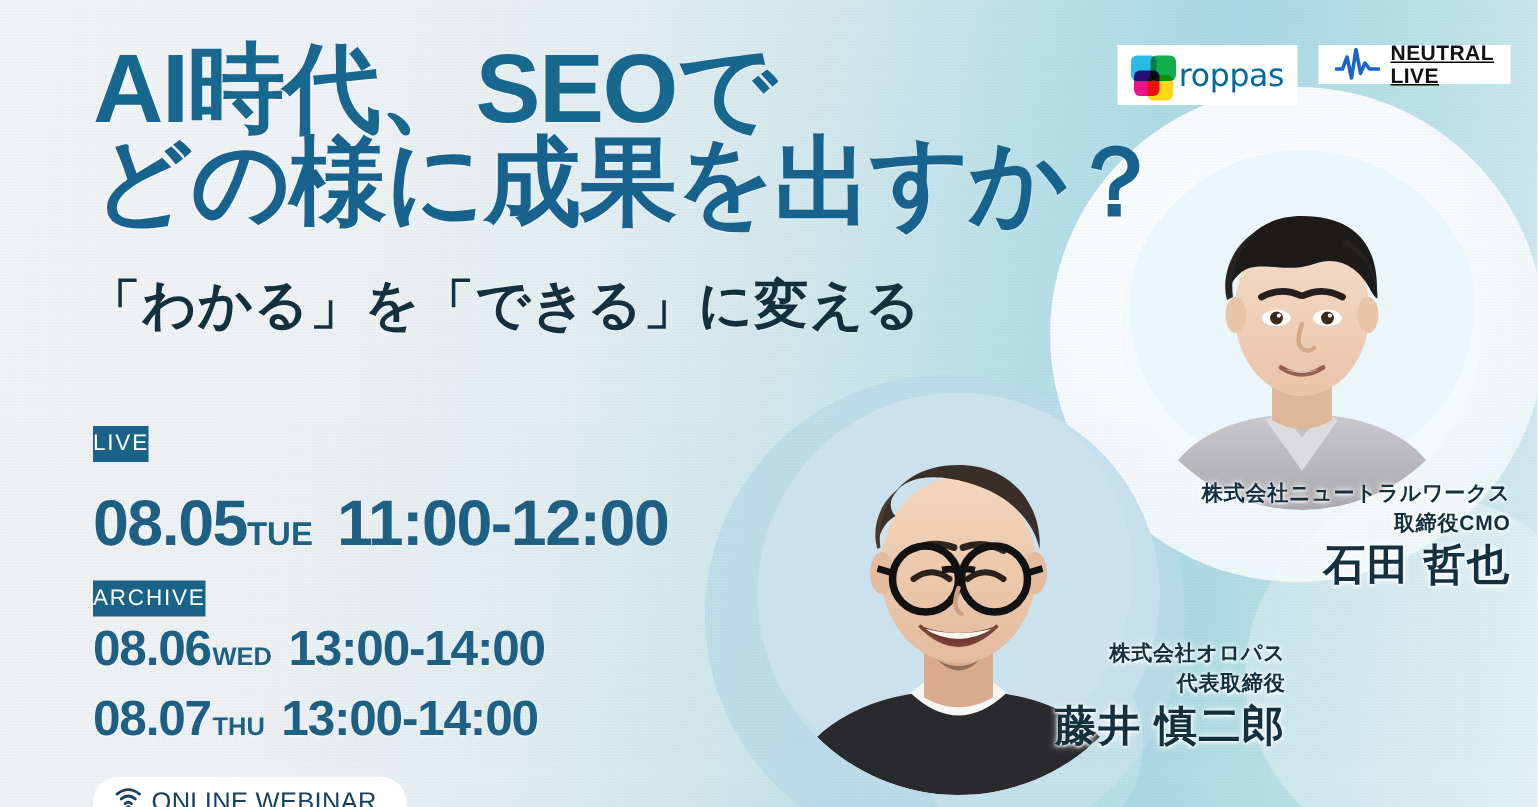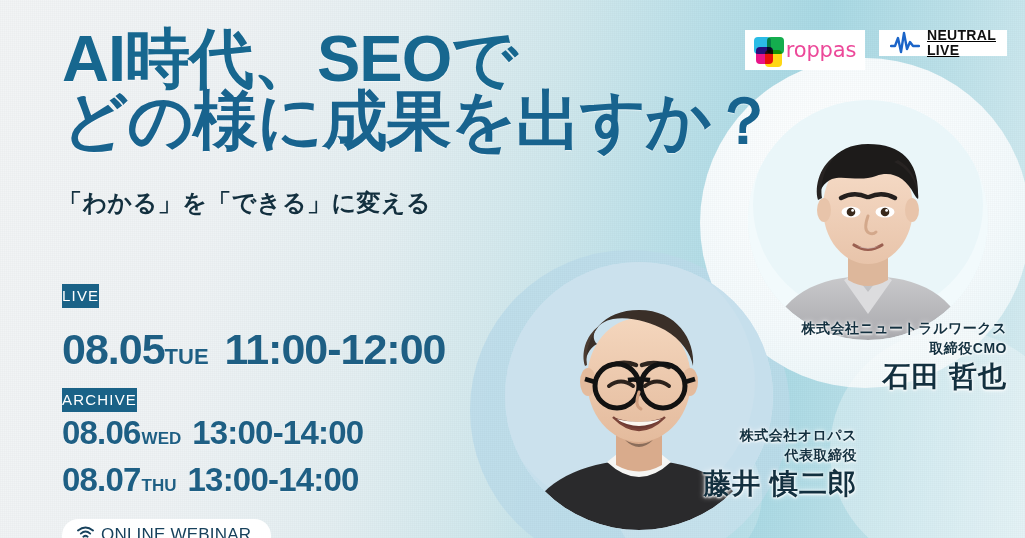--- a/index.html
+++ b/index.html
@@ -93,21 +93,21 @@
     display: block;
     mix-blend-mode: multiply;
     opacity: .92;
   }
   .oro-cy { background:#18b6e4; left:0;  top:4px; }
   .oro-mg { background:#e6007e; left:2px; top:14px; }
   .oro-ye { background:#ffd400; left:11px; top:17px; }
   .oro-gr { background:#00a63f; left:13px; top:4px; width:20px; height:20px; border-radius:50%; }
   .oro-word {
     font-size: 21px;
-    color: #ec4899;
+    color: #0369a1;
     letter-spacing: -0.2px;
     font-family: "DejaVu Sans", sans-serif;
     margin-left: -3px;
   }
 
   .nw-mark { flex: none; line-height: 0; }
   .nw-text {
     font-weight: bold;
     font-size: 14px;
     line-height: 15px;
@@ -129,21 +129,21 @@
     white-space: nowrap;
   }
   .headline .hl2 { color: #18638e; }
 
   .subhead {
     position: absolute;
     left: 58px; top: 182px;
     z-index: 6;
     color: #13303f;
     font-weight: bold;
-    font-size: 24px;
+    font-size: 36px;
     line-height: 42px;
     letter-spacing: .5px;
     text-shadow: 0 1px 1px rgba(255,255,255,.5);
     white-space: nowrap;
   }
   .subhead .sh2 { padding-left: 10px; display: block; }
 
   
   .schedule {
     position: absolute;

